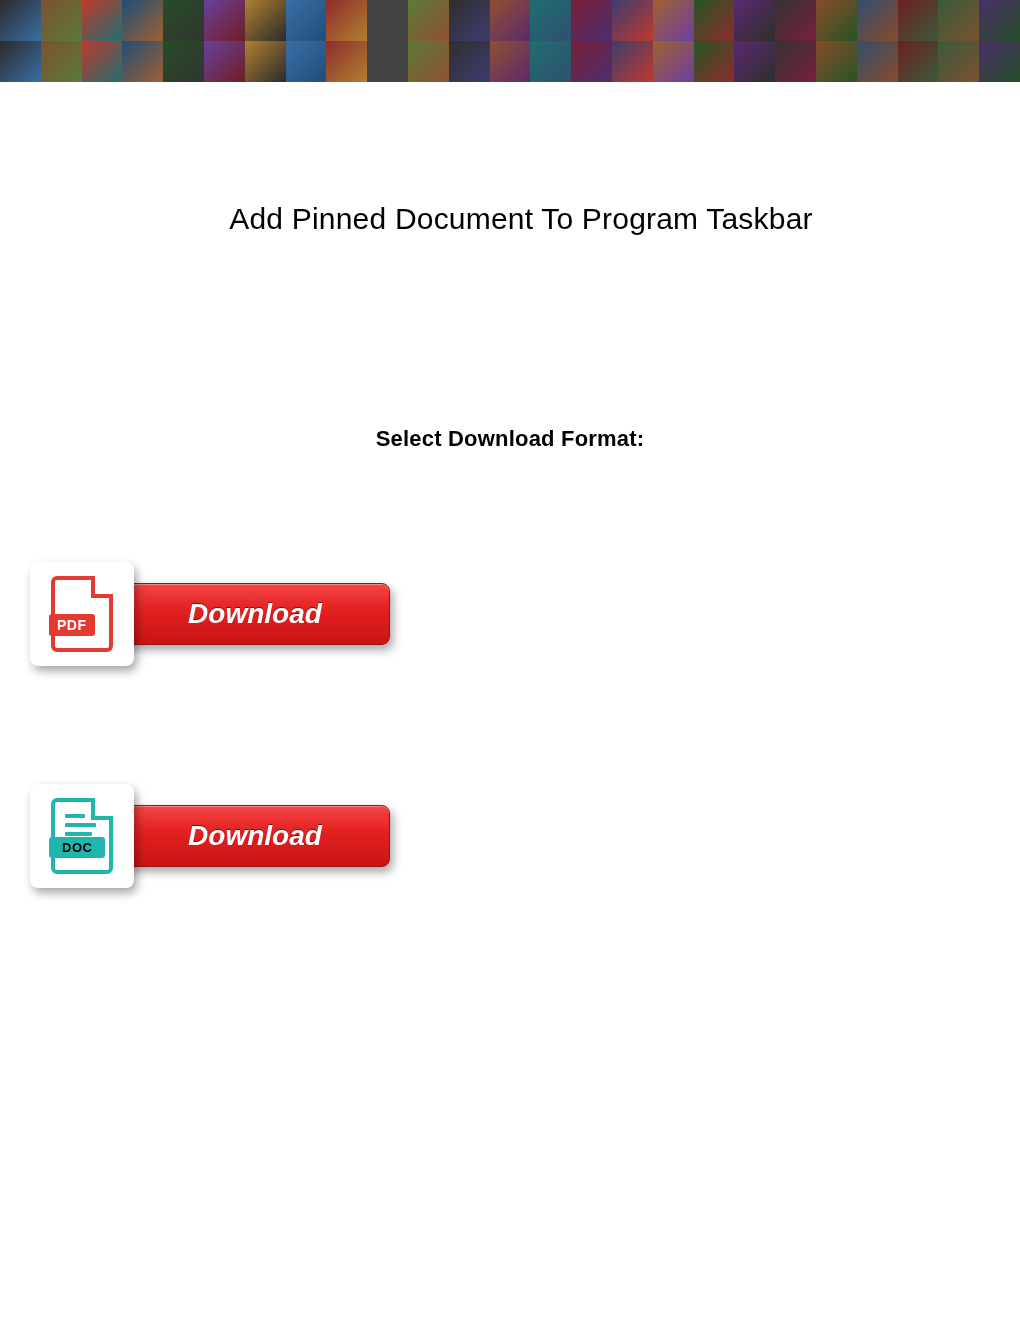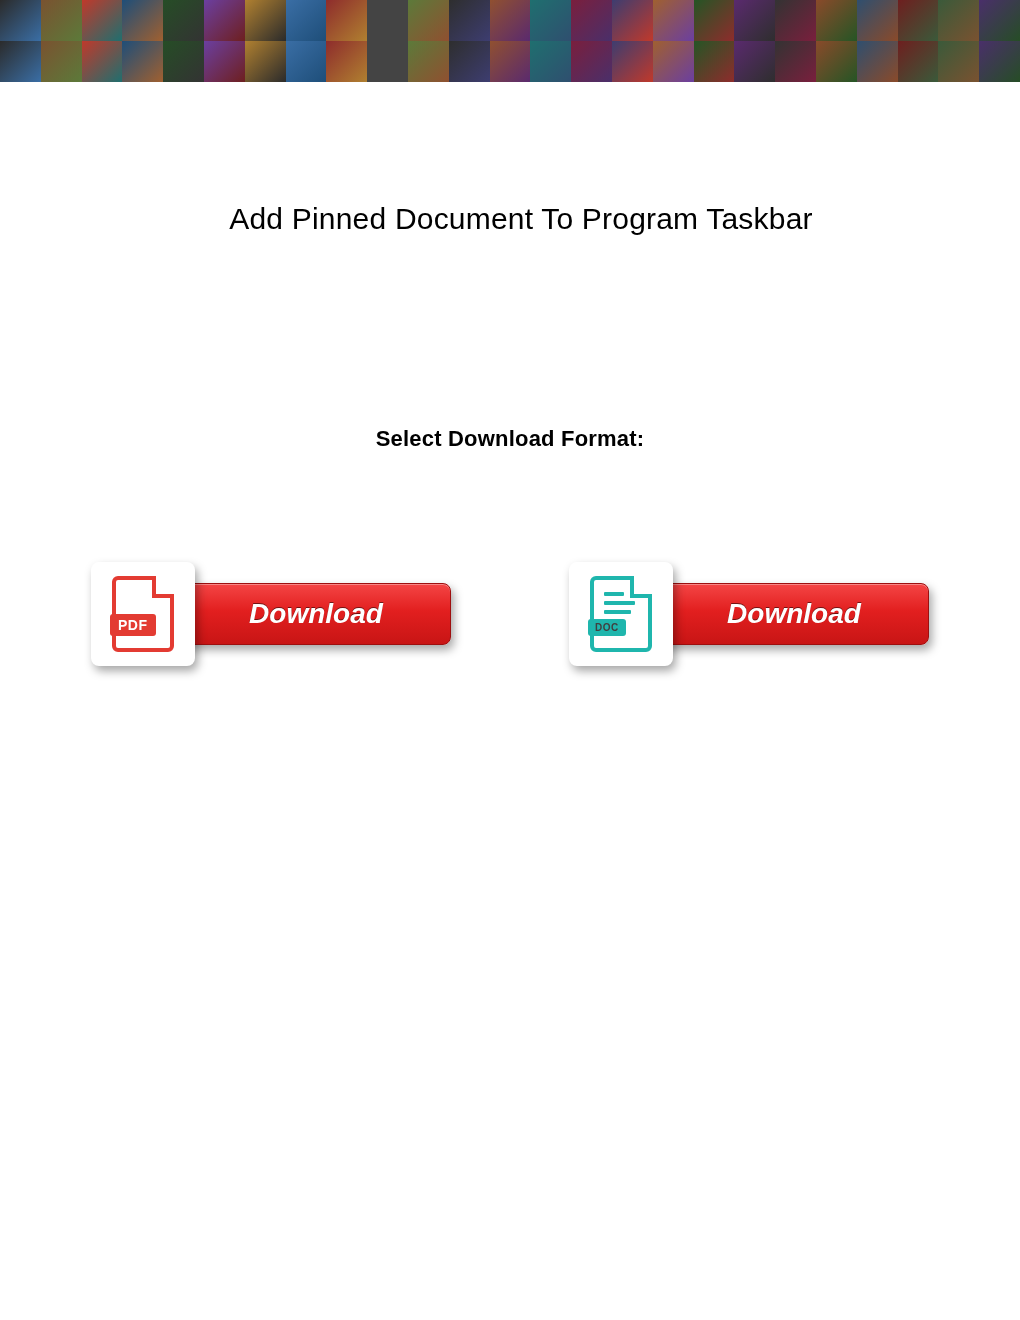--- a/index.html
+++ b/index.html
@@ -39,20 +39,21 @@
     color: #000;
     margin-top: 190px;
     letter-spacing: 0.2px;
   }
   .download-row {
     display: flex;
     justify-content: center;
     gap: 118px;
     margin-top: 110px;
     padding: 0 30px;
+    flex-direction: column;
   }
   .download-block {
     display: flex;
     align-items: center;
     position: relative;
   }
   .icon-card {
     width: 104px;
     height: 104px;
     background: #ffffff;
@@ -153,24 +154,24 @@
   .doc-lines div {
     height: 4px; background: #1fb6ad; margin-bottom: 5px; border-radius: 1px;
   }
   .doc-lines div:nth-child(1){ width: 60%; }
   .doc-lines div:nth-child(2){ width: 90%; }
   .doc-lines div:nth-child(3){ width: 80%; }
   .doc-label {
     position: absolute;
     left: -6px; bottom: 12px;
     background: #1fb6ad;
-    color: #404040;
-    font-size: 10px;
-    font-weight: 700;
-    padding: 3px 7px;
+    color: #000000;
+    font-size: 13px;
+    font-weight: 700;
+    padding: 3px 13px;
     border-radius: 3px;
     letter-spacing: 0.5px;
   }
 </style>
 </head>
 <body>
 
 <div class="banner" id="banner">
     <div class="tile" style="background: linear-gradient(135deg, rgb(43, 43, 43) 0%, rgb(58, 110, 165) 100%);"></div>
     <div class="tile" style="background: linear-gradient(135deg, rgb(122, 82, 48) 0%, rgb(92, 122, 58) 100%);"></div>

